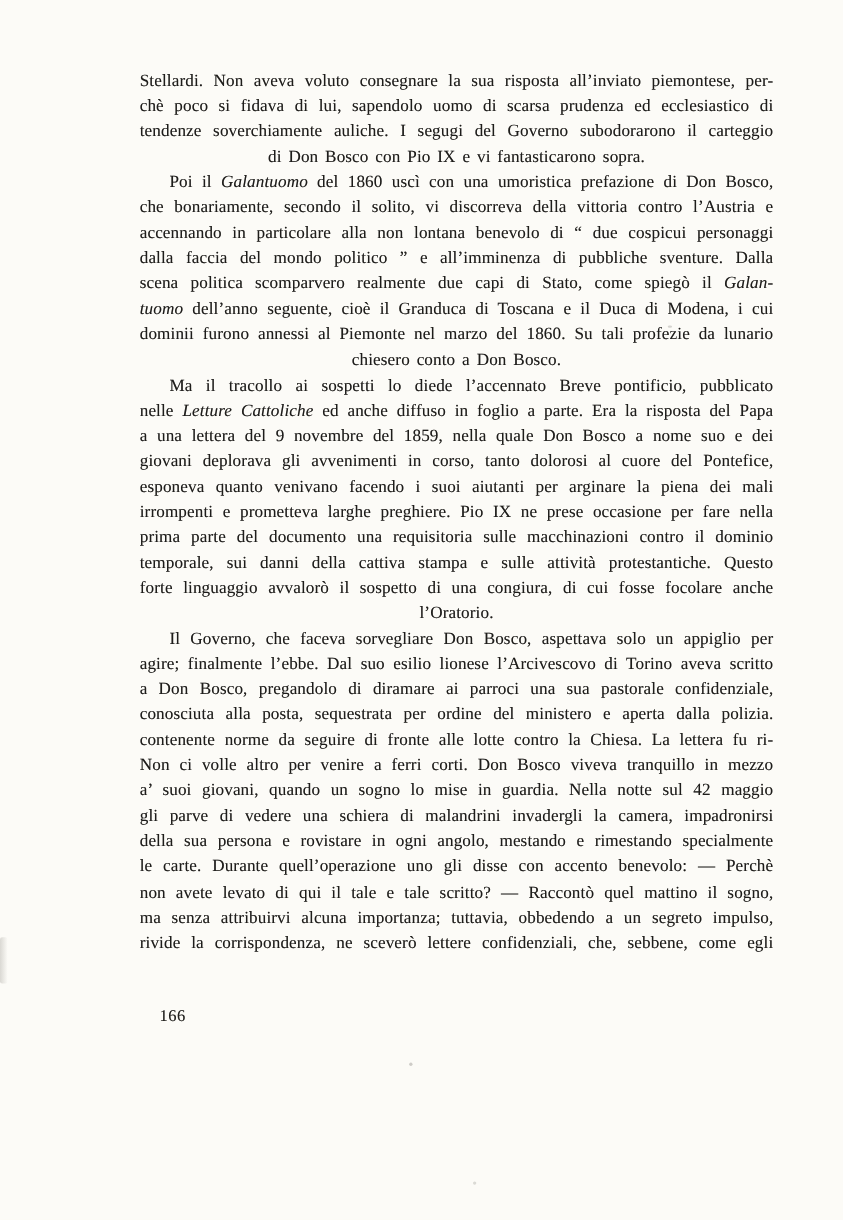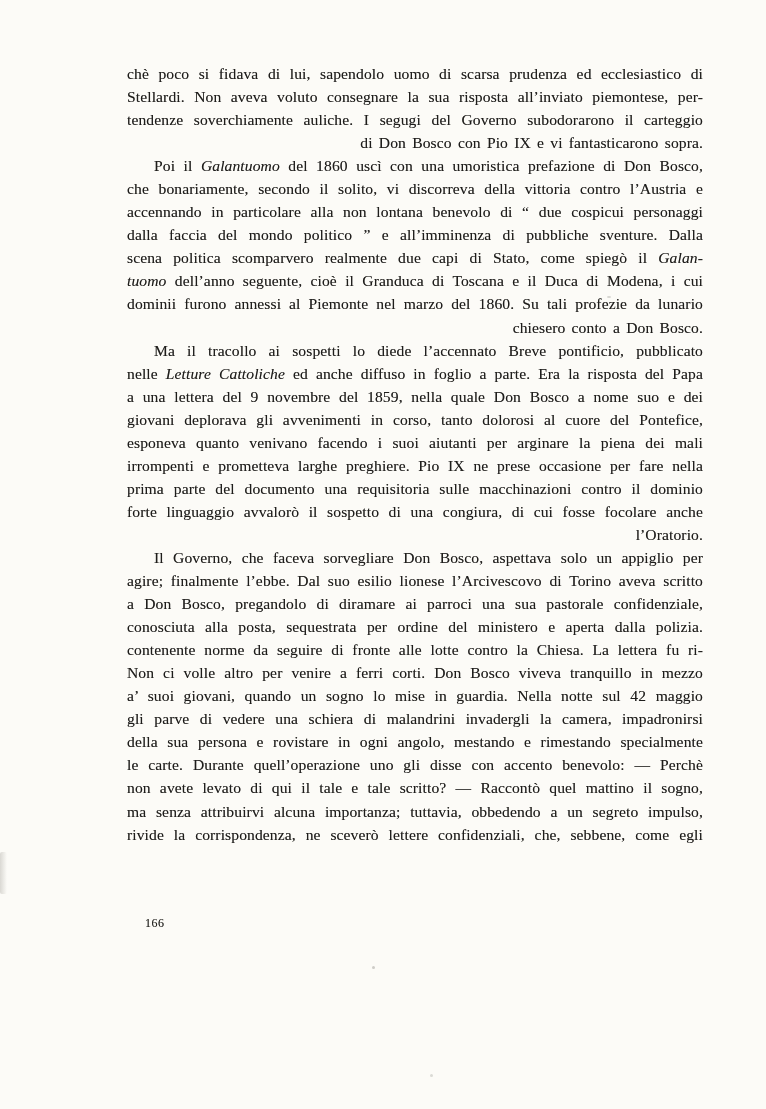--- a/index.html
+++ b/index.html
@@ -32,34 +32,34 @@
     text-shadow: 0 0 0.5px rgba(30,29,27,0.45);
   }
   .line {
     text-align: justify;
     text-align-last: justify;
     height: 23.05px;
     overflow: visible;
     white-space: nowrap;
   }
   .line.nojust {
-    text-align: right;
+    text-align: center;
     text-align-last: auto;
   }
   .line.indent {
     text-indent: 27px;
   }
   .it {
     font-style: italic;
   }
   .page-number {
     position: absolute;
     left: 145px;
     top: 916px;
-    font-size: 12px;
+    font-size: 15px;
     letter-spacing: 0.5px;
     color: #23221f;
     text-shadow: 0 0 0.5px rgba(30,29,27,0.4);
   }
   .artifact {
     position: absolute;
     pointer-events: none;
   }
   .artifact.edge-smudge {
     left: 0px;
@@ -92,39 +92,40 @@
     height: 3px;
     background: rgba(120,118,112,0.25);
     border-radius: 50%;
   }
 </style>
 </head>
 <body>
 
 <div class="page">
   <div class="text-block">
+      <div class="line"><span>Stellardi. Non aveva voluto consegnare la sua risposta all’inviato piemontese, per-</span></div>
       <div class="line"><span>chè poco si fidava di lui, sapendolo uomo di scarsa prudenza ed ecclesiastico di</span></div>
-      <div class="line"><span>Stellardi. Non aveva voluto consegnare la sua risposta all’inviato piemontese, per-</span></div>
       <div class="line"><span>tendenze soverchiamente auliche. I segugi del Governo subodorarono il carteggio</span></div>
       <div class="line nojust"><span>di Don Bosco con Pio IX e vi fantasticarono sopra.</span></div>
       <div class="line indent"><span>Poi il </span><span class="it">Galantuomo</span><span> del 1860 uscì con una umoristica prefazione di Don Bosco,</span></div>
       <div class="line"><span>che bonariamente, secondo il solito, vi discorreva della vittoria contro l’Austria e</span></div>
       <div class="line"><span>accennando in particolare alla non lontana benevolo di “ due cospicui personaggi</span></div>
       <div class="line"><span>dalla faccia del mondo politico ” e all’imminenza di pubbliche sventure. Dalla</span></div>
       <div class="line"><span>scena politica scomparvero realmente due capi di Stato, come spiegò il </span><span class="it">Galan-</span></div>
       <div class="line"><span class="it">tuomo</span><span> dell’anno seguente, cioè il Granduca di Toscana e il Duca di Modena, i cui</span></div>
       <div class="line"><span>dominii furono annessi al Piemonte nel marzo del 1860. Su tali profezie da lunario</span></div>
       <div class="line nojust"><span>chiesero conto a Don Bosco.</span></div>
       <div class="line indent"><span>Ma il tracollo ai sospetti lo diede l’accennato Breve pontificio, pubblicato</span></div>
       <div class="line"><span>nelle </span><span class="it">Letture Cattoliche</span><span> ed anche diffuso in foglio a parte. Era la risposta del Papa</span></div>
       <div class="line"><span>a una lettera del 9 novembre del 1859, nella quale Don Bosco a nome suo e dei</span></div>
       <div class="line"><span>giovani deplorava gli avvenimenti in corso, tanto dolorosi al cuore del Pontefice,</span></div>
       <div class="line"><span>esponeva quanto venivano facendo i suoi aiutanti per arginare la piena dei mali</span></div>
       <div class="line"><span>irrompenti e prometteva larghe preghiere. Pio IX ne prese occasione per fare nella</span></div>
       <div class="line"><span>prima parte del documento una requisitoria sulle macchinazioni contro il dominio</span></div>
+      <div class="line"><span>temporale, sui danni della cattiva stampa e sulle attività protestantiche. Questo</span></div>
       <div class="line"><span>forte linguaggio avvalorò il sospetto di una congiura, di cui fosse focolare anche</span></div>
       <div class="line nojust"><span>l’Oratorio.</span></div>
       <div class="line indent"><span>Il Governo, che faceva sorvegliare Don Bosco, aspettava solo un appiglio per</span></div>
       <div class="line"><span>agire; finalmente l’ebbe. Dal suo esilio lionese l’Arcivescovo di Torino aveva scritto</span></div>
       <div class="line"><span>a Don Bosco, pregandolo di diramare ai parroci una sua pastorale confidenziale,</span></div>
       <div class="line"><span>conosciuta alla posta, sequestrata per ordine del ministero e aperta dalla polizia.</span></div>
       <div class="line"><span>contenente norme da seguire di fronte alle lotte contro la Chiesa. La lettera fu ri-</span></div>
       <div class="line"><span>Non ci volle altro per venire a ferri corti. Don Bosco viveva tranquillo in mezzo</span></div>
       <div class="line"><span>a’ suoi giovani, quando un sogno lo mise in guardia. Nella notte sul 42 maggio</span></div>
       <div class="line"><span>gli parve di vedere una schiera di malandrini invadergli la camera, impadronirsi</span></div>

